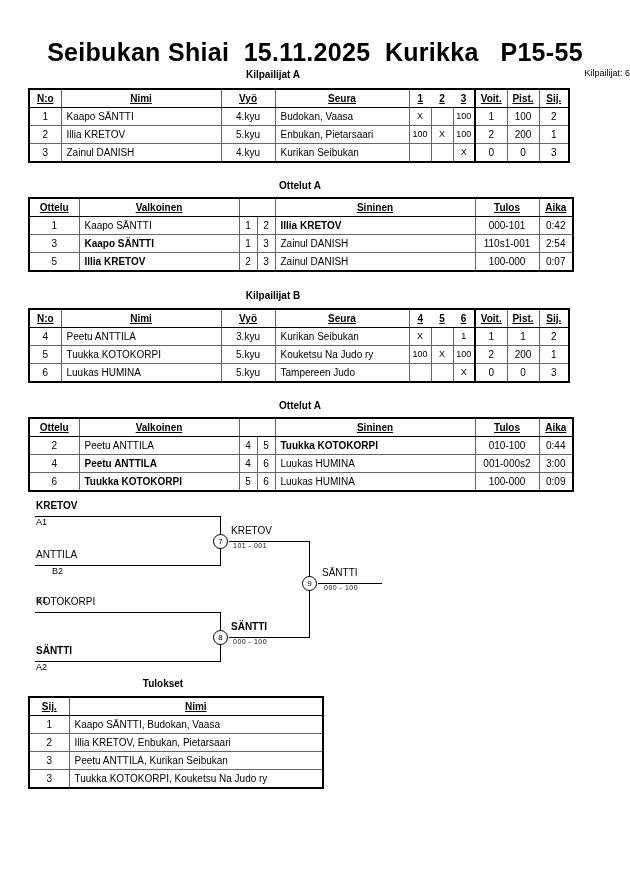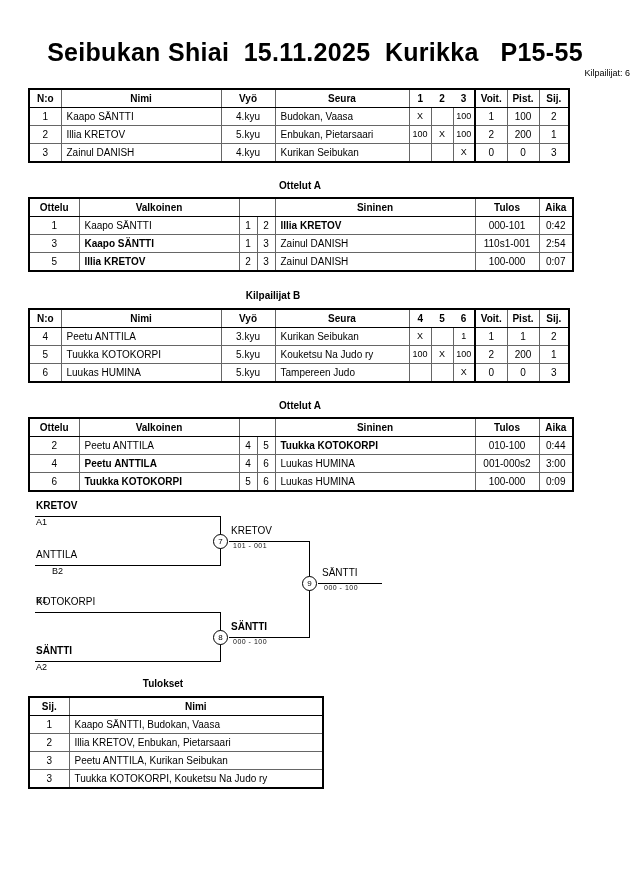--- a/index.html
+++ b/index.html
@@ -30,21 +30,21 @@
   
   .tbl{
     position:absolute;border-collapse:collapse;
     border:2px solid #000;background:#fff;
     font-size:10px;table-layout:fixed;
   }
   .tbl th,.tbl td{
     border:1px solid #666;padding:0;height:17px;line-height:17px;
     overflow:hidden;white-space:nowrap;
   }
-  .tbl th{font-weight:bold;text-align:center;border-bottom:1px solid #000;}
+  .tbl th{font-weight:bold;text-align:center;border-bottom:1px solid #000;text-decoration:underline;}
   .tbl td{text-align:center;}
   .tbl td.l{text-align:left;padding-left:5px;}
   .tbl .thick-l{border-left:2px solid #000;}
   .tbl .nb{border-left:none;border-right:none;}
   .bold{font-weight:bold;}
 
   
   .gx{font-size:9px;}
 
   
@@ -69,20 +69,21 @@
   .mscore{position:absolute;font-size:7px;white-space:nowrap;color:#111;letter-spacing:0.5px;}
 </style>
 </head>
 <body>
 
 <div class="page">
 
   <div class="title">Seibukan Shiai  15.11.2025  Kurikka   P15-55</div>
   <div class="count">Kilpailijat: 6</div>
 
+  <div class="caption" style="left:28px;top:69px;width:490px;">Kilpailijat A</div>
   <table class="tbl" id="tbl-pool-a" style="left:28px;top:88px;width:490px;">
     <colgroup>
       <col style="width:32px">
         <col style="width:160px">
         <col style="width:54px">
         <col style="width:134px">
       <col style="width:22px">
         <col style="width:22px">
         <col style="width:22px">
       <col style="width:32px">

